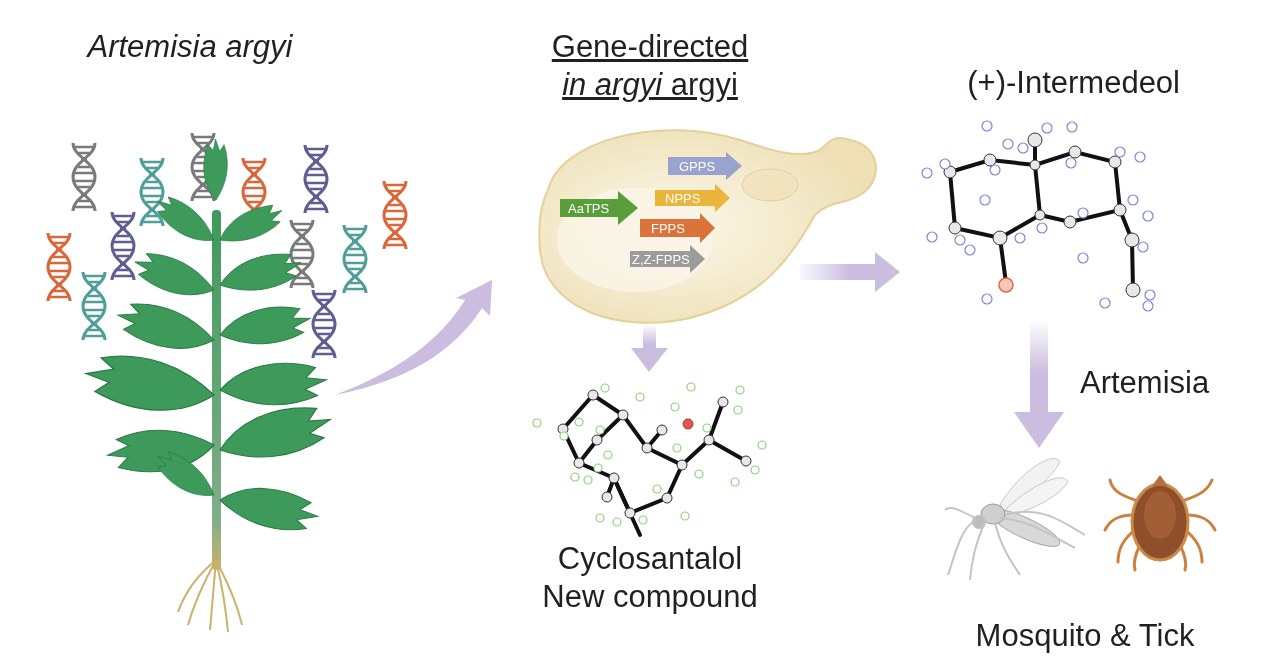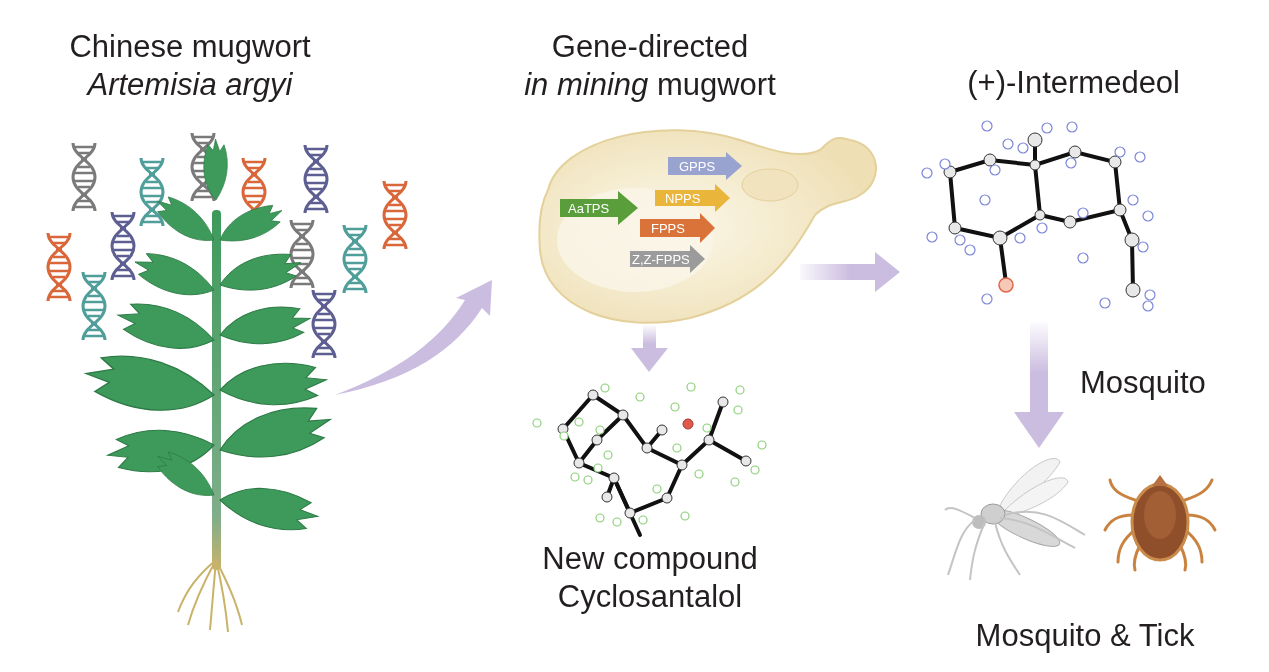--- a/index.html
+++ b/index.html
@@ -7,37 +7,36 @@
          font-family: "Liberation Sans", sans-serif; color: #231f20; }
   .label { position: absolute; text-align: center; font-size: 31px; line-height: 38px; }
   .label i { font-style: italic; text-align: right; }
   svg.layer { position: absolute; left: 0; top: 0; }
   .enz-text { font-family: "Liberation Sans", sans-serif; font-size: 13px; fill: #ffffff; }
 </style>
 </head>
 <body>
 
 <div class="label" style="left:40px; top:28px; width:300px;">
-  <div>Chinese mugwort</div>
   <div><i>Artemisia argyi</i></div>
 </div>
 
-<div class="label" style="left:500px; top:28px; width:300px;">
+<div class="label" style="left:500px; top:28px; width:300px;text-decoration:underline;">
   <div>Gene-directed</div>
-  <div><i>in mining</i><span> mugwort</span></div>
+  <div><i>in argyi</i><span> argyi</span></div>
 </div>
 
 <div class="label" style="left:900px; top:64px; width:280px; text-align:right;">(+)-Intermedeol</div>
 
 <div class="label" style="left:500px; top:540px; width:300px;">
+  <div>Cyclosantalol</div>
   <div>New compound</div>
-  <div>Cyclosantalol</div>
 </div>
 
-<div class="label" style="left:1080px; top:364px; width:160px; text-align:left;">Mosquito</div>
+<div class="label" style="left:1080px; top:364px; width:160px; text-align:left;">Artemisia</div>
 
 <div class="label" style="left:940px; top:586px; width:290px;margin-top:31px;">Mosquito &amp; Tick</div>
 
 <svg class="layer" width="1269" height="672" viewBox="0 0 1269 672">
   <defs>
     <linearGradient id="fadeDown" x1="0" y1="0" x2="0" y2="1">
       <stop offset="0" stop-color="#cbbde0" stop-opacity="0.05"></stop>
       <stop offset="0.4" stop-color="#cbbde0" stop-opacity="1"></stop>
     </linearGradient>
     <linearGradient id="fadeRight" x1="0" y1="0" x2="1" y2="0">

